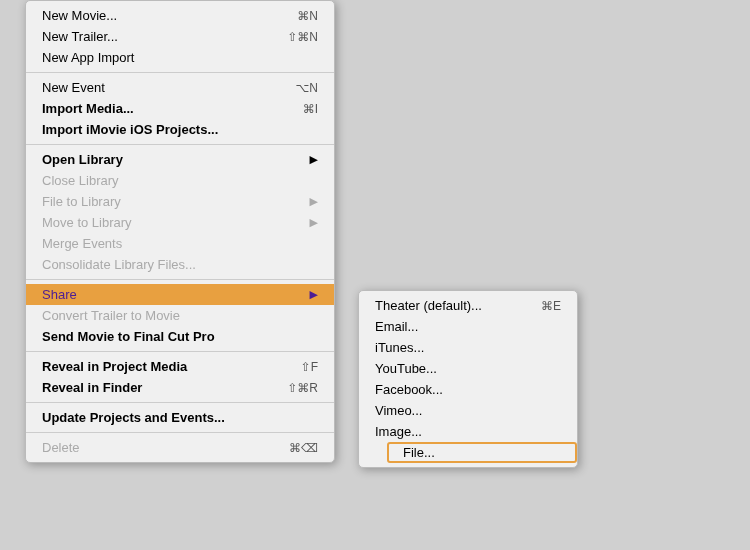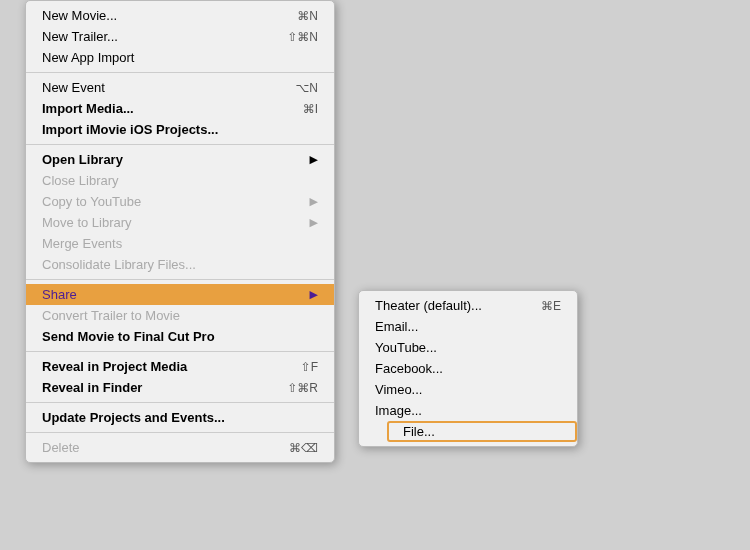--- a/index.html
+++ b/index.html
@@ -157,21 +157,21 @@
       <span class="label bold">Open Library</span>
       <span style="display: flex; align-items: center; gap: 4px;">
         <span class="arrow">▶</span>
       </span>
     </div>
     <div class="menu-item disabled">
       <span class="label">Close Library</span>
       <span style="display: flex; align-items: center; gap: 4px;"></span>
     </div>
     <div class="menu-item disabled">
-      <span class="label">Copy to YouTube</span>
+      <span class="label">File to Library</span>
       <span style="display: flex; align-items: center; gap: 4px;">
         <span class="arrow">▶</span>
       </span>
     </div>
     <div class="menu-item disabled">
       <span class="label">Move to Library</span>
       <span style="display: flex; align-items: center; gap: 4px;">
         <span class="arrow">▶</span>
       </span>
     </div>
@@ -226,20 +226,23 @@
   </div>
 <div class="submenu-container" id="sub-menu">
     <div class="submenu-item">
       <span class="label">Theater (default)...</span>
       <span class="shortcut">⌘E</span>
     </div>
     <div class="submenu-item">
       <span class="label">Email...</span>
     </div>
     <div class="submenu-item">
+      <span class="label">iTunes...</span>
+    </div>
+    <div class="submenu-item">
       <span class="label">YouTube...</span>
     </div>
     <div class="submenu-item">
       <span class="label">Facebook...</span>
     </div>
     <div class="submenu-item">
       <span class="label">Vimeo...</span>
     </div>
     <div class="submenu-item">
       <span class="label">Image...</span>

